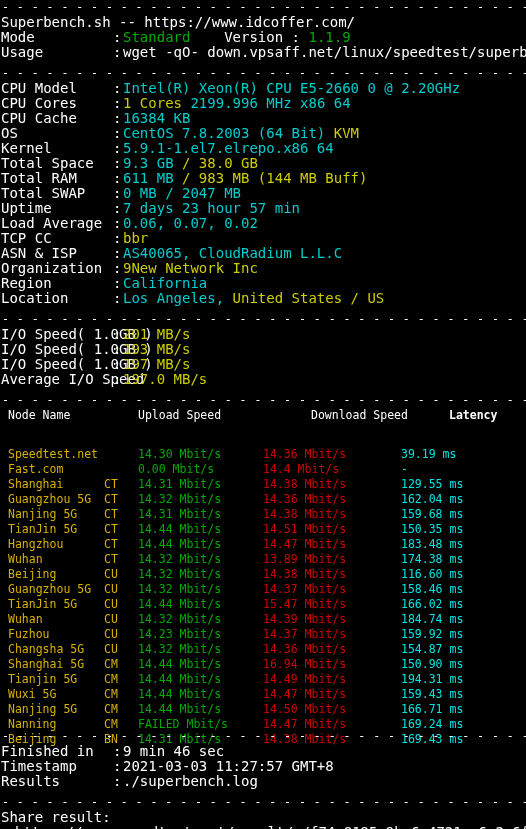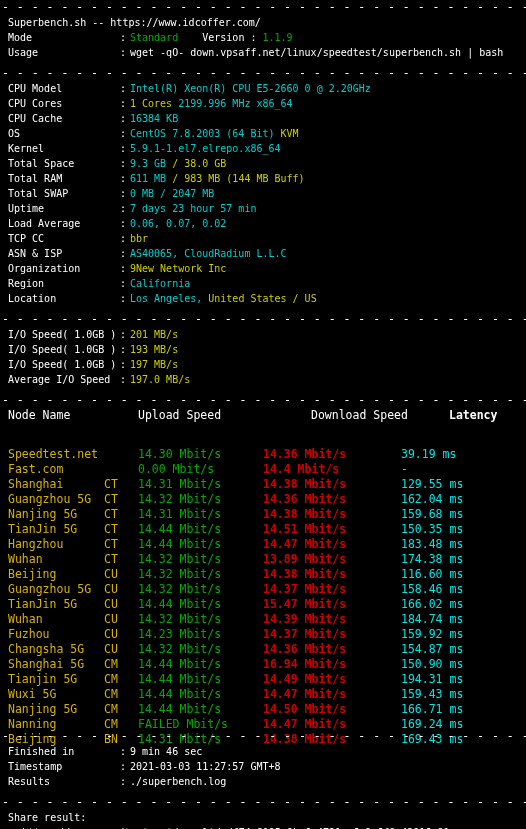--- a/index.html
+++ b/index.html
@@ -24,22 +24,22 @@
     line-height: 15px;
     letter-spacing: 0px;
     box-sizing: border-box;
     padding: 0;
     position: relative;
   }
   .line {
     white-space: pre;
     height: 15px;
     line-height: 15px;
-    padding-left: 8px;
-    font-size: 10px;
+    padding-left: 1px;
+    font-size: 14px;
     overflow: hidden;
   }
   .sep {
     white-space: pre;
     height: 15px;
     line-height: 15px;
     padding-left: 2px;
     color: #ffffff;
     font-size: 11.5px;
     letter-spacing: 0.5px;
@@ -54,21 +54,21 @@
   .g  { color: #00aa00; }  
   .r  { color: #cd0000; }  
   .bc { color: #00e5e5; }  
   .by { color: #d7b100; margin-top: 24px; }  
 
   
   .row { white-space: pre; height: 15px; line-height: 15px; padding-left: 8px; font-size: 11.5px; }
   .col-node { display: inline-block; width: 96px; }
   .col-isp  { display: inline-block; width: 34px; }
   .col-up   { display: inline-block; width: 125px; }
-  .col-down { display: inline-block; width: 138px; font-weight: bold; }
+  .col-down { display: inline-block; width: 138px; }
   .col-lat  { display: inline-block; }
 
   .hdr-node { display: inline-block; width: 130px; }
   .hdr-up   { display: inline-block; width: 125px; }
   .hdr-down { display: inline-block; width: 138px; padding-left: 48px; }
   .hdr-lat  { display: inline-block; font-weight: bold; }
 
   .lbl { display: inline-block; width: 112px; }
   .colon { display: inline-block; width: 10px; }
   .iolbl { display: inline-block; width: 112px; }

